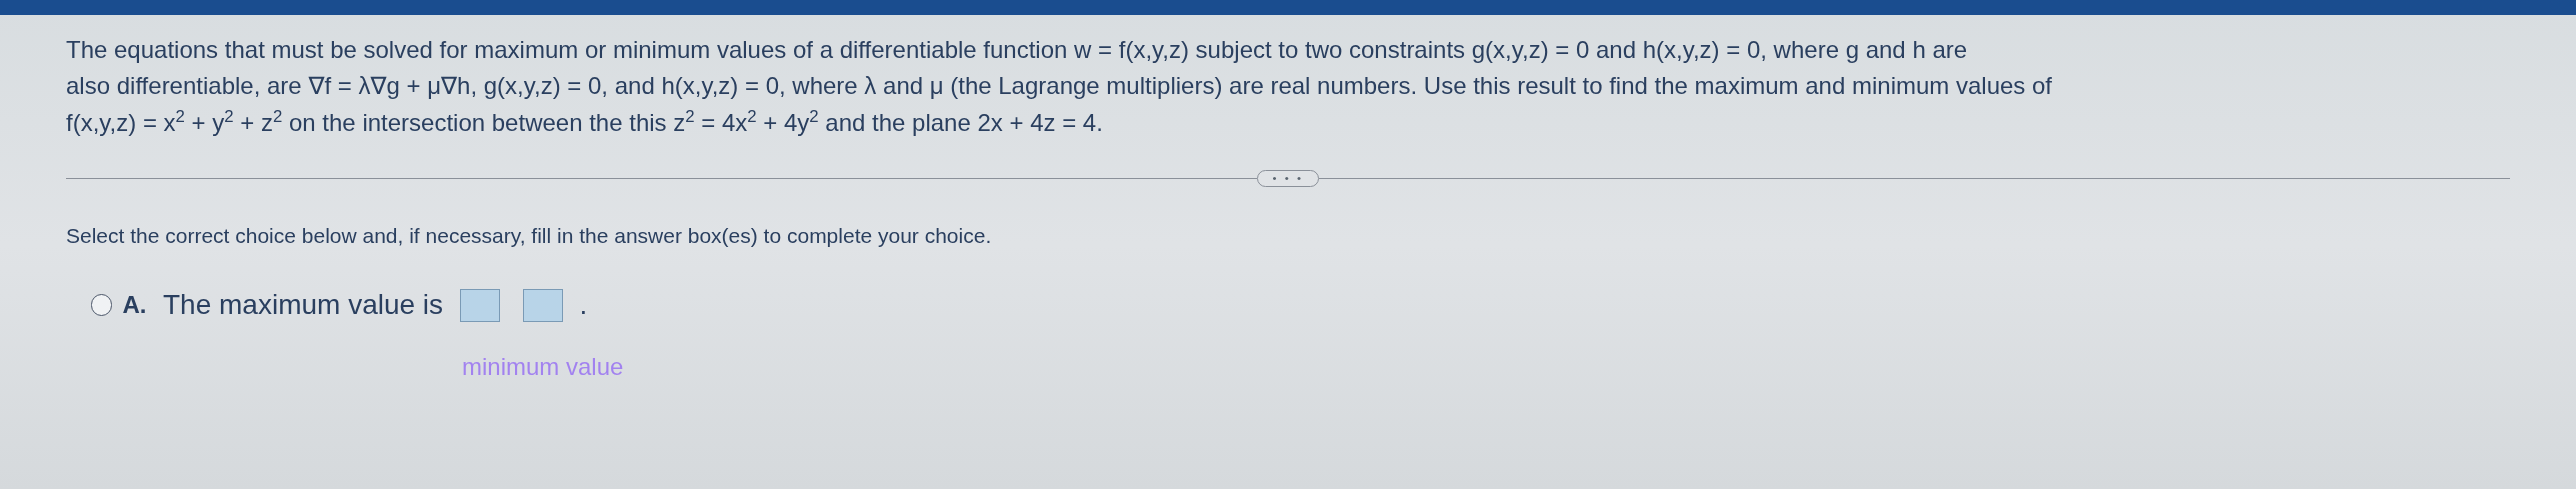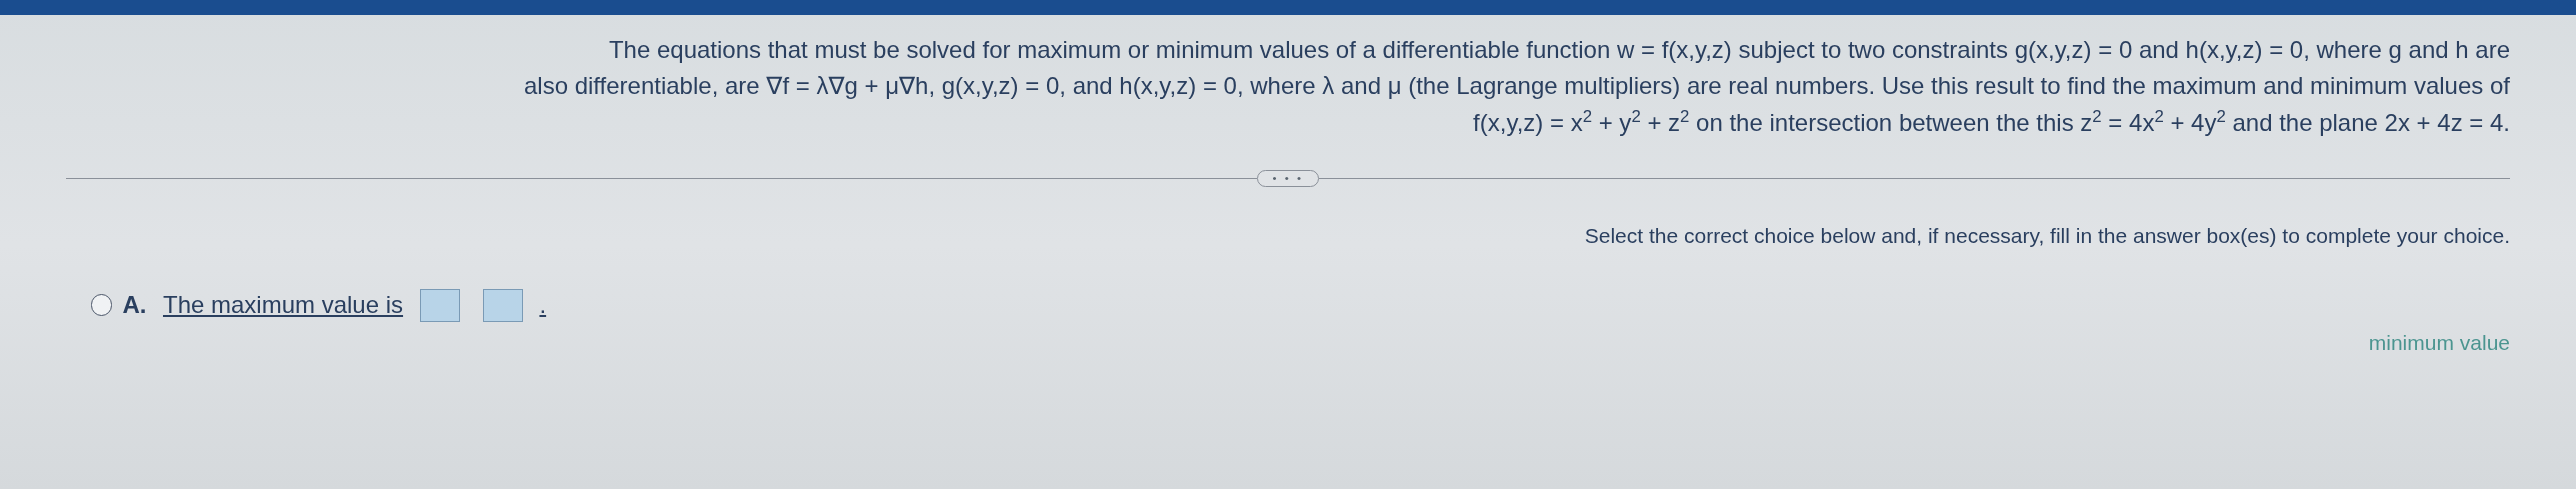--- a/index.html
+++ b/index.html
@@ -14,21 +14,20 @@
       height: 490px;
       overflow: hidden;
     }
     .top-bar {
       height: 15px;
       background: #1a4d8f;
       width: 100%;
     }
     .content {
       padding: 16.5px 66px 0 66px;
-      text-align: right;
     }
     .problem-text {
       color: #2a3f5f;
       font-size: 24px;
       line-height: 1.5;
       margin-bottom: 25px;
     }
     .divider-container {
       display: flex;
       align-items: center;
@@ -69,37 +68,36 @@
       cursor: pointer;
     }
     .choice-label {
       color: #2a3f5f;
       font-size: 24px;
       font-weight: bold;
       margin-right: 6.6px;
     }
     .choice-text {
       color: #2a3f5f;
-      font-size: 24px;
-      text-decoration: underline;
+      font-size: 28px;
     }
     .answer-box {
       display: inline-block;
       width: 40px;
       height: 33px;
       background: #b8d4e8;
       border: 0.8px solid #7a9ab5;
       vertical-align: middle;
       margin: 0 6.6px;
     }
     .faded-text {
-      color: #0f766e;
-      font-size: 21px;
+      color: #8b5cf6;
+      font-size: 24px;
       margin-left: 396px;
-      margin-top: 9px;
+      margin-top: 31px;
       opacity: 0.7;
     }
     sup {
       font-size: 0.7em;
     }
   </style>
 </head>
 <body>
 
 <div class="top-bar"></div>

